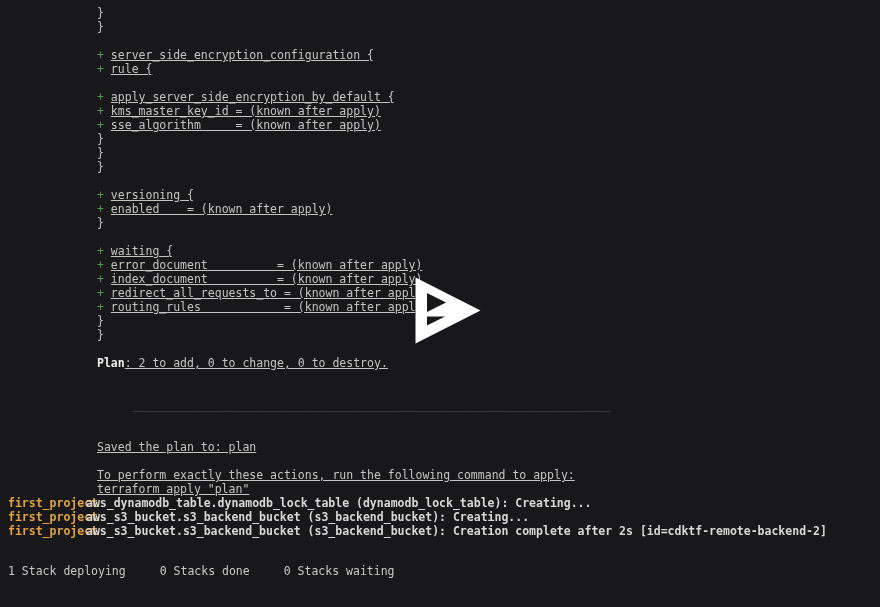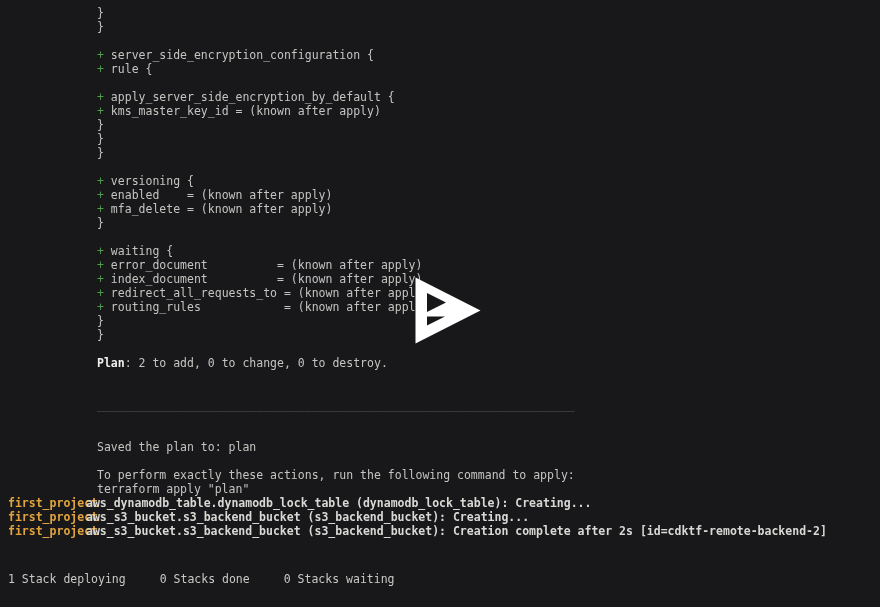--- a/index.html
+++ b/index.html
@@ -69,37 +69,39 @@
   
   .row.plan {
     padding-left: 97px;
   }
 
   .plus {
     color: #4e9a4e;
   }
   .dim {
     color: #c4c4c1;
+    text-decoration: underline;
   }
   .brace {
     color: #c4c4c1;
   }
   .bold-white {
     color: #f0f0ee;
     font-weight: bold;
   }
   .divider {
     color: #5a5a5c;
+    margin-left: 36px;
   }
 
   
   #statusbar {
     position: absolute;
     left: 0;
-    bottom: 1px;
+    bottom: 9px;
     width: 880px;
     height: 50px;
     background: #18181a;
   }
   .status-line {
     position: absolute;
     left: 8px;
     top: 16px;
     white-space: pre;
     color: #c9c9c6;
@@ -126,27 +128,27 @@
 
   <div class="rows" id="rows">
       <div class="row plan"><span class="brace">}</span></div>
       <div class="row plan"><span class="brace">}</span></div>
       <div class="row plan"><span class="brace"></span></div>
       <div class="row plan"><span class="plus">+ </span><span class="dim">server_side_encryption_configuration {</span></div>
       <div class="row plan"><span class="plus">+ </span><span class="dim">rule {</span></div>
       <div class="row plan"><span class="brace"></span></div>
       <div class="row plan"><span class="plus">+ </span><span class="dim">apply_server_side_encryption_by_default {</span></div>
       <div class="row plan"><span class="plus">+ </span><span class="dim">kms_master_key_id = (known after apply)</span></div>
+      <div class="row plan"><span class="plus">+ </span><span class="dim">sse_algorithm     = (known after apply)</span></div>
       <div class="row plan"><span class="brace">}</span></div>
       <div class="row plan"><span class="brace">}</span></div>
       <div class="row plan"><span class="brace">}</span></div>
       <div class="row plan"><span class="brace"></span></div>
       <div class="row plan"><span class="plus">+ </span><span class="dim">versioning {</span></div>
       <div class="row plan"><span class="plus">+ </span><span class="dim">enabled    = (known after apply)</span></div>
-      <div class="row plan"><span class="plus">+ </span><span class="dim">mfa_delete = (known after apply)</span></div>
       <div class="row plan"><span class="brace">}</span></div>
       <div class="row plan"><span class="brace"></span></div>
       <div class="row plan"><span class="plus">+ </span><span class="dim">waiting {</span></div>
       <div class="row plan"><span class="plus">+ </span><span class="dim">error_document          = (known after apply)</span></div>
       <div class="row plan"><span class="plus">+ </span><span class="dim">index_document          = (known after apply)</span></div>
       <div class="row plan"><span class="plus">+ </span><span class="dim">redirect_all_requests_to = (known after apply)</span></div>
       <div class="row plan"><span class="plus">+ </span><span class="dim">routing_rules            = (known after apply)</span></div>
       <div class="row plan"><span class="brace">}</span></div>
       <div class="row plan"><span class="brace">}</span></div>
       <div class="row plan"></div>

